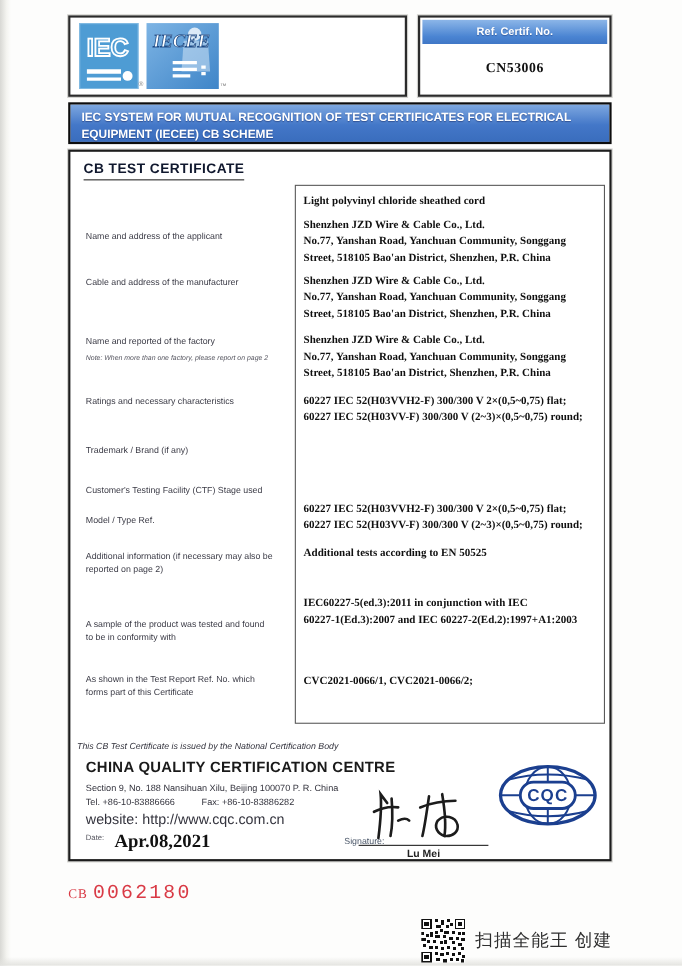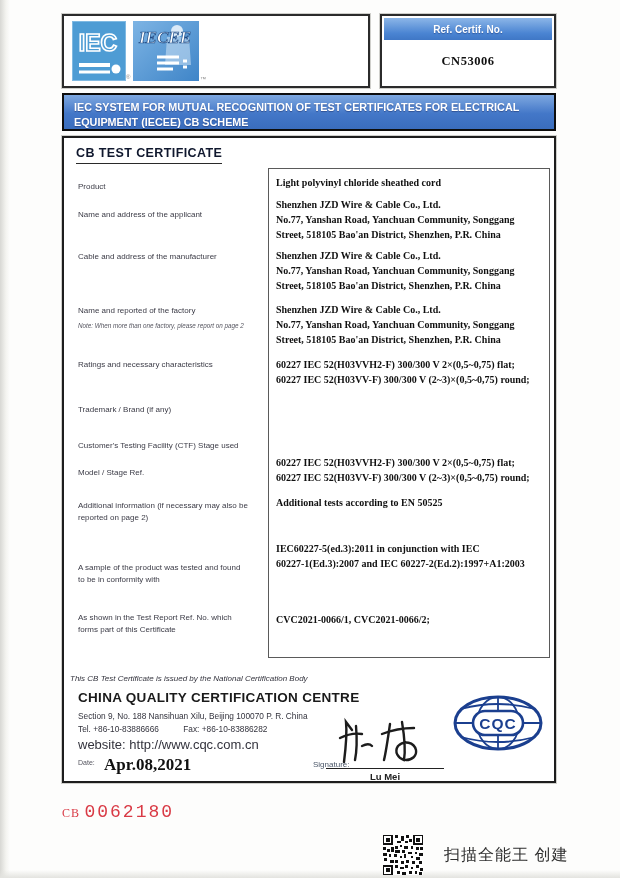--- a/index.html
+++ b/index.html
@@ -63,21 +63,21 @@
   .sig-ink{position:absolute;left:268px;top:578px;}
   .sig-line{position:absolute;left:262px;top:630px;width:118px;border-top:1.6px solid #222;}
   .sig-name{position:absolute;left:262px;top:633px;width:118px;text-align:center;
     font-size:9.5px;font-weight:bold;color:#222;}
   .cqc{position:absolute;left:388px;top:556px;}
 
   
   .cb-stamp{position:absolute;left:62px;top:802px;color:#d93a45;}
   .cb-prefix{font-family:"Liberation Serif",serif;font-size:12px;letter-spacing:1px;}
   .cb-num{font-family:"Liberation Mono",monospace;font-size:18px;letter-spacing:2px;}
-  .wm{position:absolute;left:383px;top:835px;display:flex;align-items:center;gap:21px;}
+  .wm{position:absolute;left:383px;top:835px;display:flex;align-items:center;gap:9px;}
   .wm-text{font-size:16px;color:#2e2e2e;letter-spacing:1px;}
 </style>
 </head>
 <body>
 
 <div class="scan-edge-left"></div>
 <div class="scan-edge-bottom"></div>
 
 <div class="doc">
 
@@ -115,29 +115,28 @@
       <div class="ref-bar">Ref. Certif. No.</div>
       <div class="ref-val">CN53006</div>
     </div>
   </div>
 
   <div class="banner">IEC SYSTEM FOR MUTUAL RECOGNITION OF TEST CERTIFICATES FOR ELECTRICAL EQUIPMENT (IECEE) CB SCHEME</div>
 
   <div class="main">
     <div class="cert-title">CB TEST CERTIFICATE</div>
 
-    <div class="lbl" style="top:43px">Product</div>
     <div class="lbl" style="top:71px">Name and address of the applicant</div>
     <div class="lbl" style="top:113px">Cable and address of the manufacturer</div>
     <div class="lbl" style="top:167px">Name and reported of the factory</div>
     <div class="note" style="top:184px">Note: When more than one factory, please report on page 2</div>
     <div class="lbl" style="top:221px">Ratings and necessary characteristics</div>
     <div class="lbl" style="top:266px">Trademark / Brand (if any)</div>
     <div class="lbl" style="top:302px">Customer's Testing Facility (CTF) Stage used</div>
-    <div class="lbl" style="top:329px">Model / Stage Ref.</div>
+    <div class="lbl" style="top:329px">Model / Type Ref.</div>
     <div class="lbl" style="top:362px">Additional information (if necessary may also be
 reported on page 2)</div>
     <div class="lbl" style="top:424px">A sample of the product was tested and found
 to be in conformity with</div>
     <div class="lbl" style="top:474px">As shown in the Test Report Ref. No. which
 forms part of this Certificate</div>
 
     <div class="valbox">
       <div class="val" style="top:6px">Light polyvinyl chloride sheathed cord</div>
       <div class="val" style="top:28px">Shenzhen JZD Wire &amp; Cable Co., Ltd.

